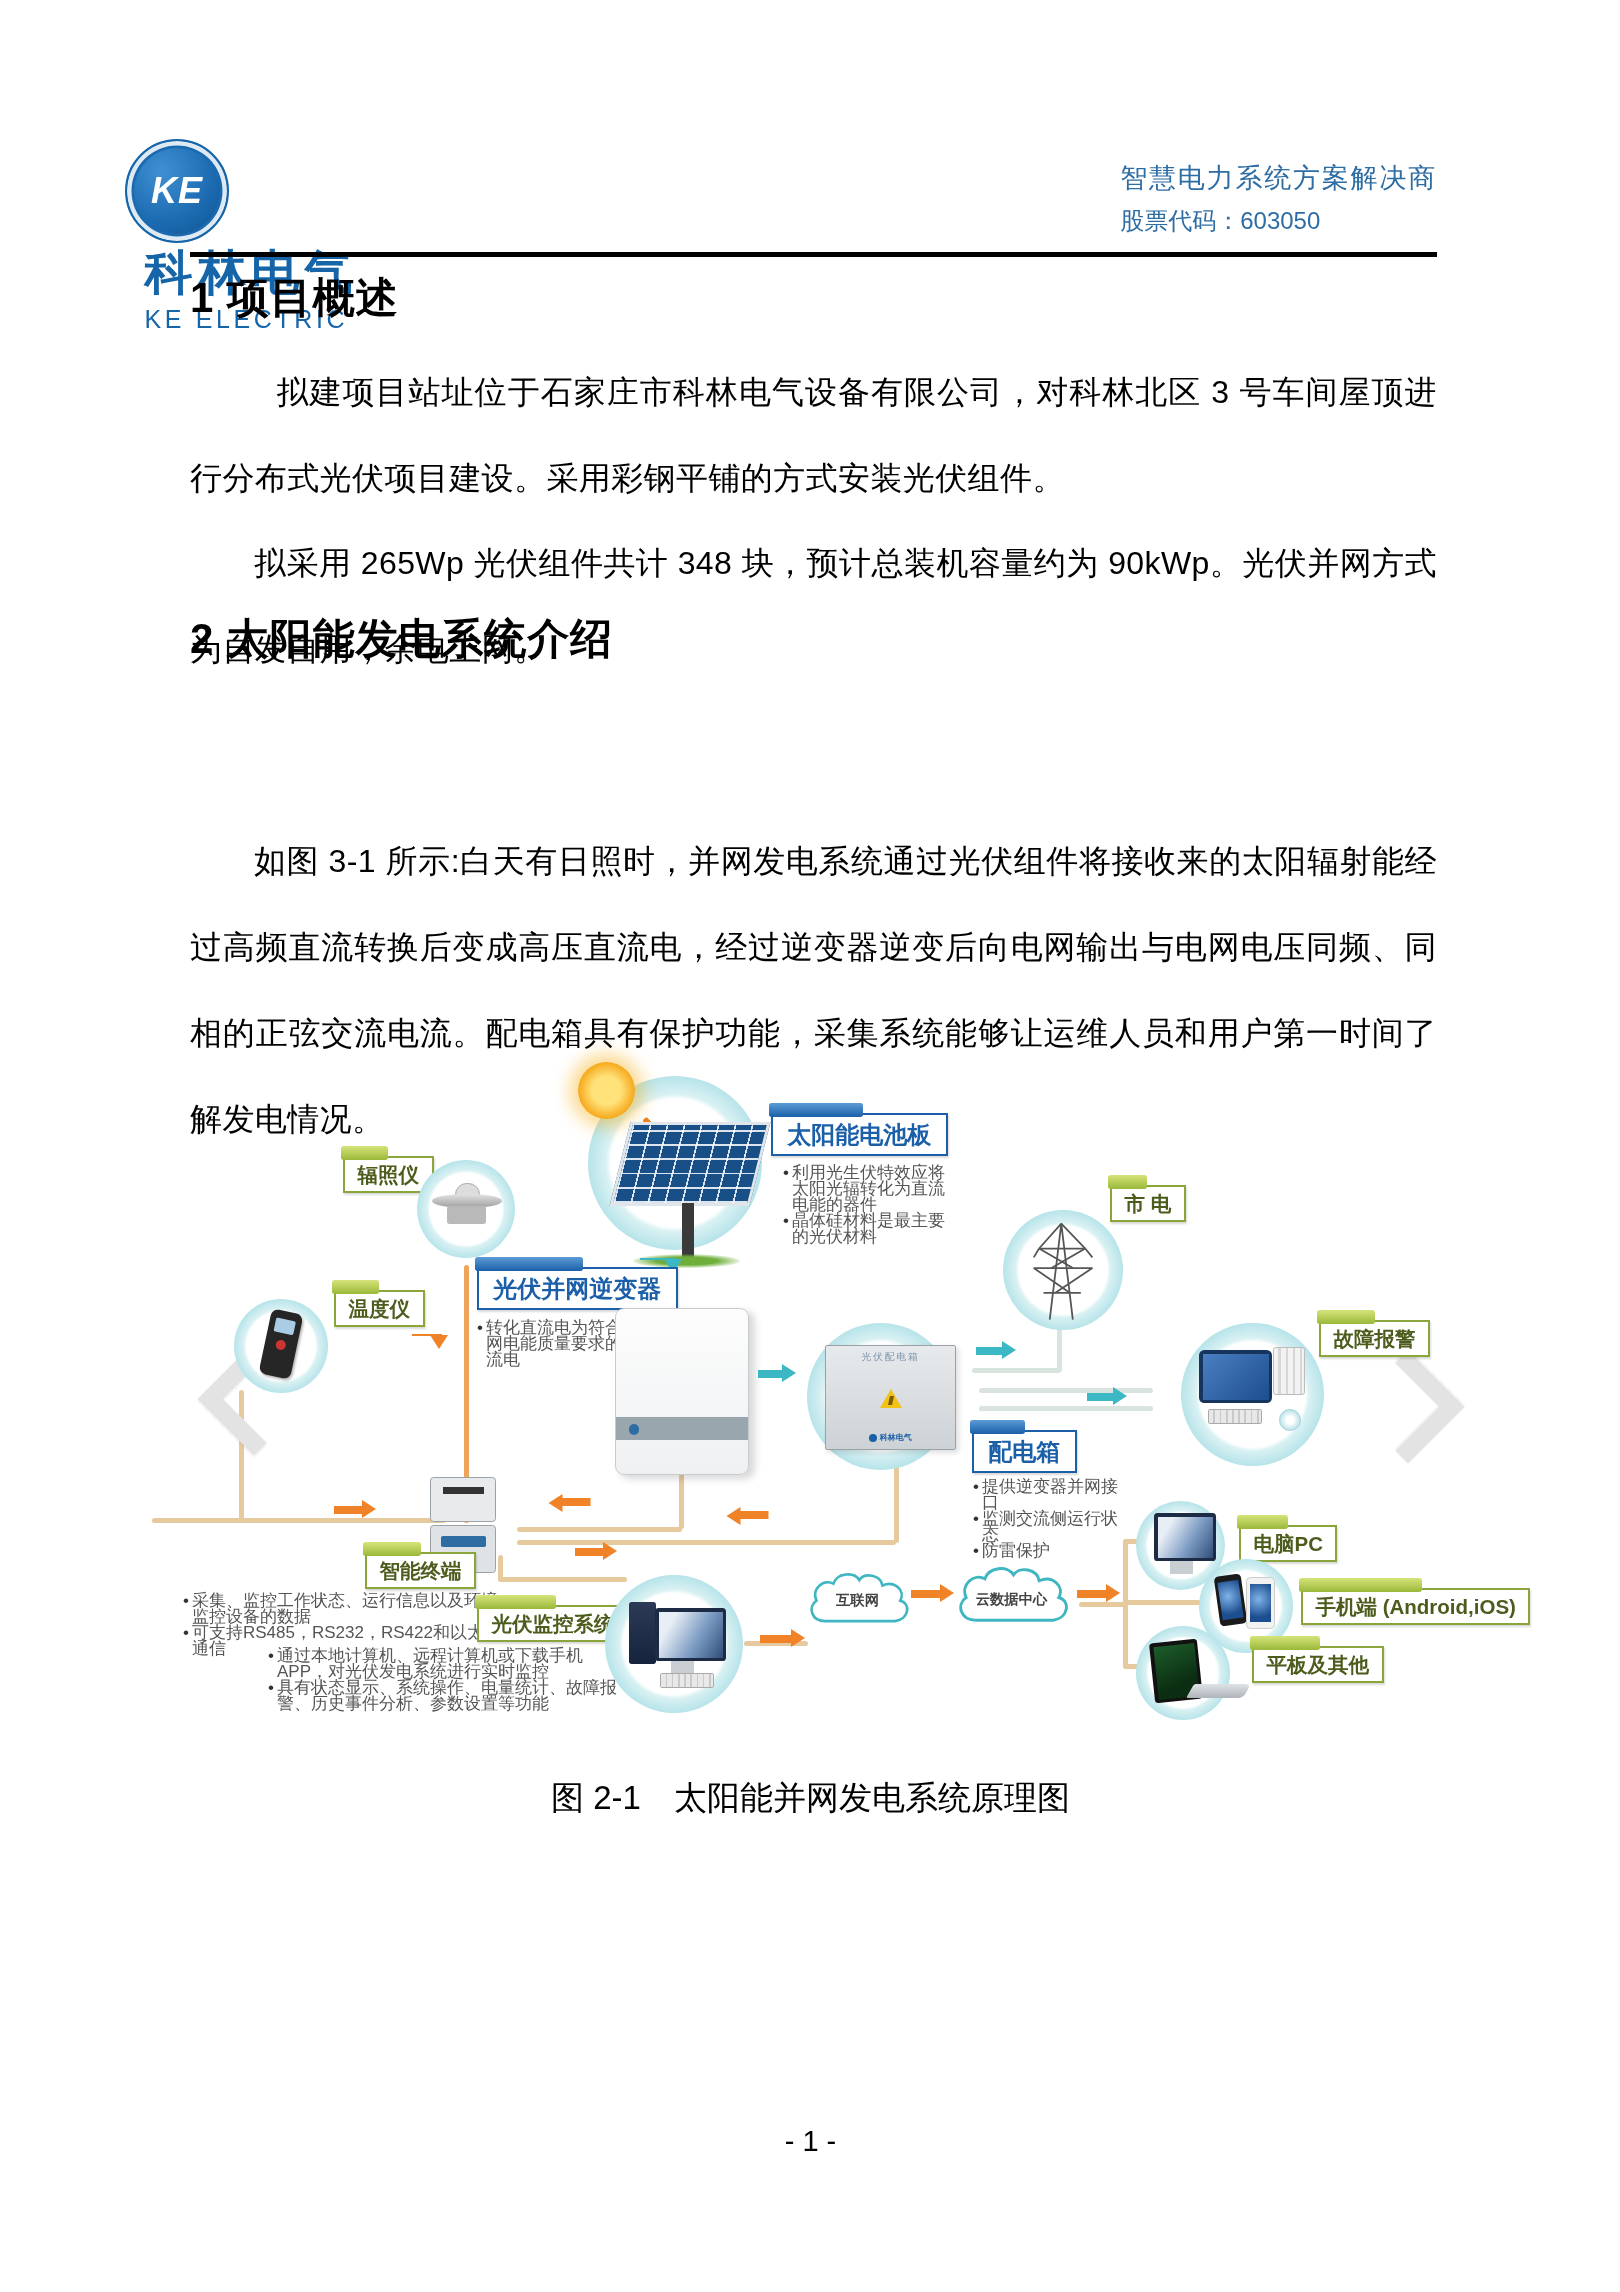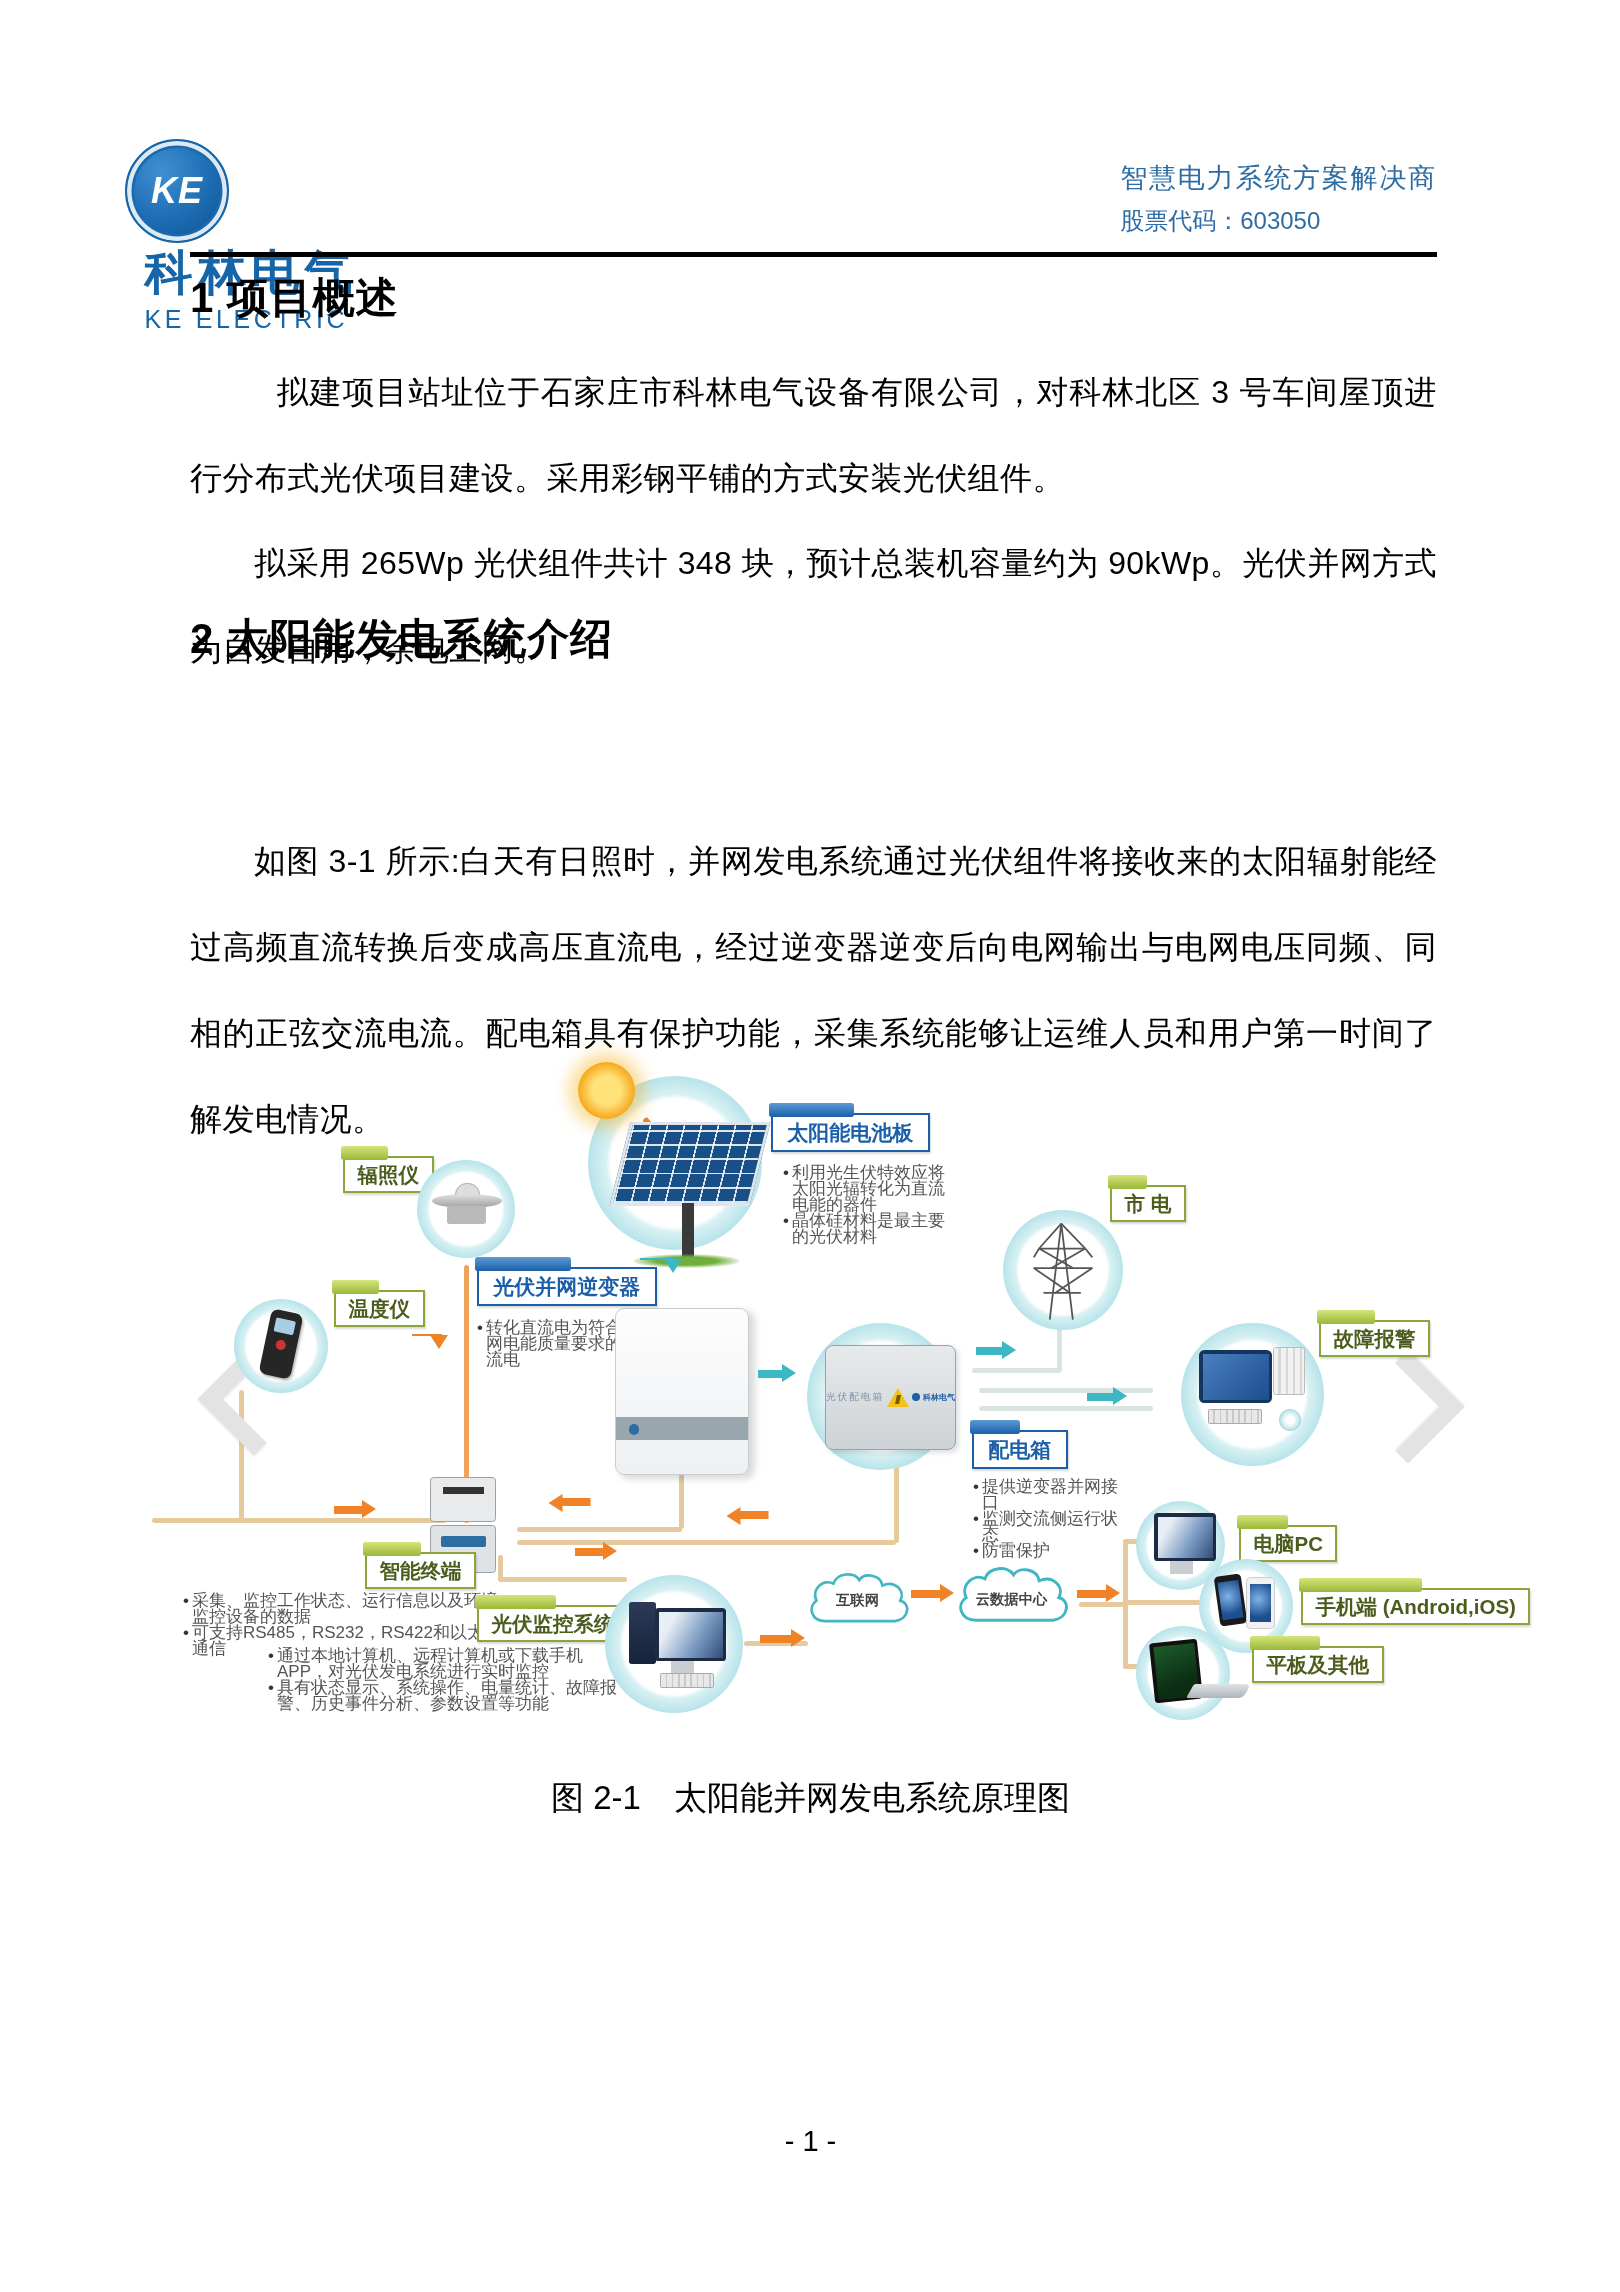--- a/index.html
+++ b/index.html
@@ -28,21 +28,21 @@
   .pageno{position:absolute;left:0;top:2125px;width:100%;text-align:center;font-size:29px;color:#000;}
   
   .diagram{position:absolute;left:134px;top:1060px;width:1390px;height:713px;}
   .glow{position:absolute;border-radius:50%;
         background:radial-gradient(circle,#ffffff 52%,#d9f1f3 56%,#aadfe6 76%,rgba(255,255,255,0) 79%);}
   .lbl{position:absolute;background:#fff;font-weight:bold;white-space:nowrap;
        display:flex;align-items:center;justify-content:center;box-shadow:0.9px 1.8px 1.8px rgba(0,0,0,.15);}
   .lbl:before{content:'';position:absolute;top:-11.6px;left:-4.5px;height:13.4px;width:55%;border-radius:2.7px;}
   .lbl-g{border:2.7px solid #8aa63a;color:#4c5c1d;font-size:20.5px;padding:2.7px 12.5px;}
   .lbl-g:before{background:linear-gradient(#d6e47a,#9ab83a);}
-  .lbl-b{border:2.7px solid #1b5fa8;color:#1b5fa8;font-size:21px;padding:3.6px 14.3px;}
+  .lbl-b{border:2.7px solid #1b5fa8;color:#1b5fa8;font-size:24px;padding:3.6px 14.3px;}
   .lbl-b:before{background:linear-gradient(#5b9bd5,#1b5fa8);}
   .notes{position:absolute;font-size:17px;line-height:16px;color:#555;}
   .notes div{position:relative;padding-left:9px;}
   .notes div:before{content:'•';position:absolute;left:0;top:0;color:#333;}
   
   .arr{position:absolute;height:8px;background:#f08228;}
   .arr:after{content:'';position:absolute;right:-13.4px;top:-6.2px;
      border-left:14.3px solid #f08228;border-top:9.8px solid transparent;border-bottom:9.8px solid transparent;}
   .arr.teal{background:#3cb8c4;} .arr.teal:after{border-left-color:#3cb8c4;}
   
@@ -66,22 +66,22 @@
       background-image:repeating-linear-gradient(90deg,rgba(255,255,255,.85) 0 1.8px,transparent 1.8px 17px),
                        repeating-linear-gradient(0deg,rgba(255,255,255,.85) 0 1.8px,transparent 1.8px 14.3px);}
   .pole{position:absolute;width:11.6px;height:61px;background:#3a3a3a;}
   .grass{position:absolute;width:107px;height:14.3px;border-radius:50%;
       background:radial-gradient(#6fae3a 40%,rgba(111,174,58,0) 75%);}
   .inverter{position:absolute;width:132px;height:165px;background:linear-gradient(#fdfdfd,#eef0f2);
       border:0.9px solid #c7ccd1;border-radius:9px;box-shadow:5.3px 3.6px 7.1px rgba(0,0,0,.15);}
   .inverter .strip{position:absolute;left:0;right:0;bottom:34px;height:23px;background:#9aa6ad;}
   .inverter .dot{position:absolute;left:12.5px;bottom:39px;width:10.7px;height:10.7px;border-radius:50%;background:#2e6da4;}
   .dbox{position:absolute;width:129px;height:92px;background:linear-gradient(#e7eaec,#cdd2d6);
-      border:1.8px solid #9aa2a8;border-radius:8px;box-shadow:2.7px 2.7px 5.3px rgba(0,0,0,.12);
-      display:flex;flex-direction:row;align-items:center;justify-content:space-between;padding:5.3px 0;text-align:center;}
+      border:1.8px solid #9aa2a8;border-radius:2px;box-shadow:2.7px 2.7px 5.3px rgba(0,0,0,.12);
+      display:flex;flex-direction:column;align-items:center;justify-content:space-between;padding:5.3px 0;text-align:center;}
   .dbox .t{font-size:9.8px;color:#7c93ad;letter-spacing:1.8px;}
   .dbox .warn{width:0;height:0;border-left:11.6px solid transparent;border-right:11.6px solid transparent;
       border-bottom:19.6px solid #f2c218;position:relative;}
   .dbox .warn:after{content:'';position:absolute;left:-1.8px;top:7.1px;width:3.6px;height:9px;background:#7a5a00;transform:skewX(-12deg);}
   .dbox .lg{font-size:8px;color:#1b5fa8;display:flex;align-items:center;gap:2.7px;}
   .dbox .lg i{width:8px;height:8px;border-radius:50%;background:#1b5fa8;display:inline-block;}
   .meter{position:absolute;width:66px;}
   .meter .m1{height:43px;background:#e8eaec;border:0.9px solid #9aa2a8;border-radius:3.6px;}
   .meter .m1:before{content:'';display:block;margin:9px auto 0;width:41px;height:7.1px;background:#333;}
   .meter .m2{height:46px;background:#dfe3e6;border:0.9px solid #9aa2a8;border-radius:3.6px;margin-top:2.7px;}

